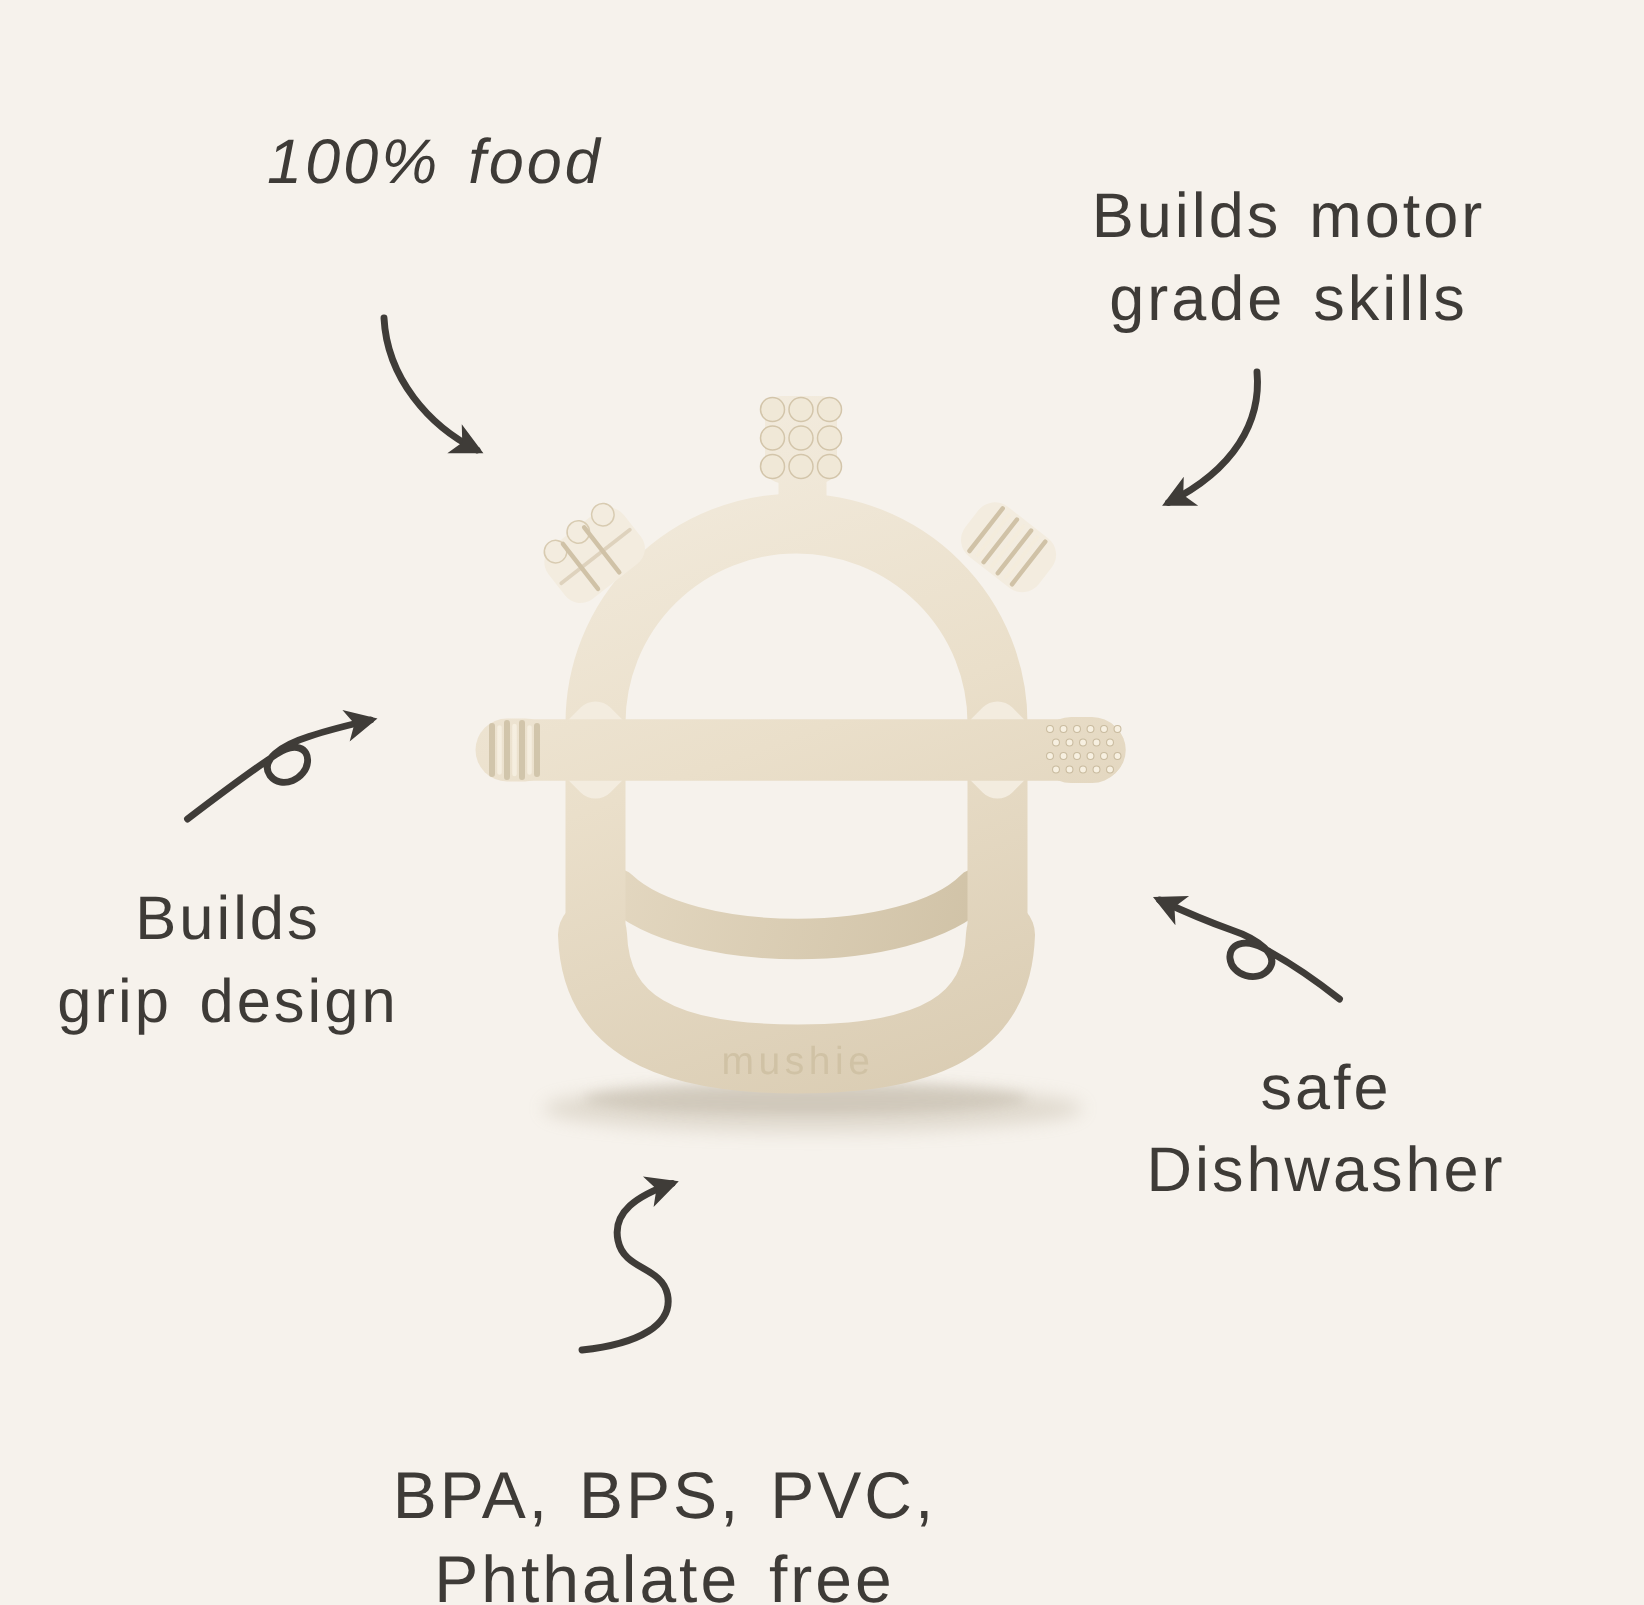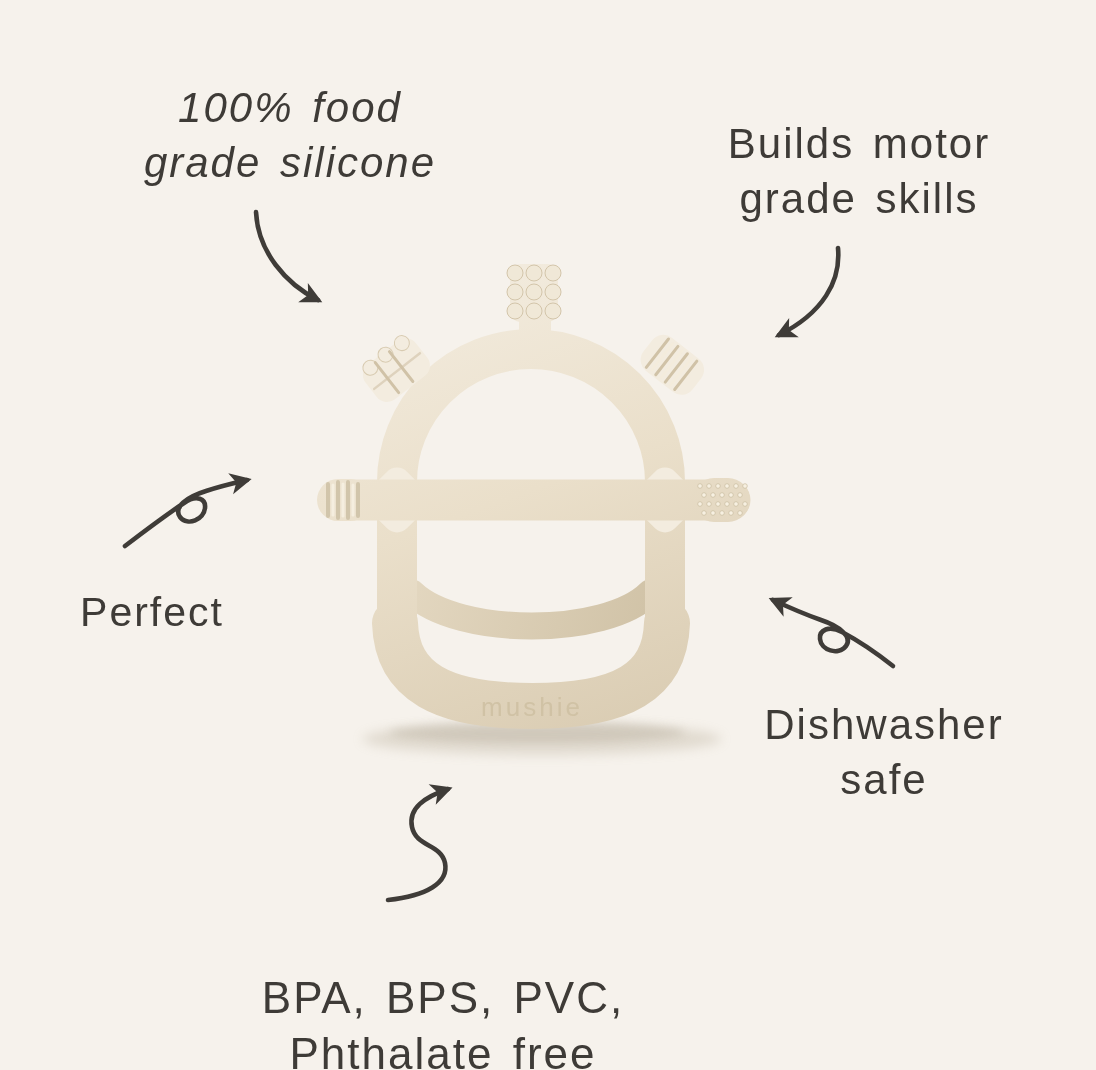--- a/index.html
+++ b/index.html
@@ -145,35 +145,35 @@
       <path d="M 256 212 C 258 252 286 284 318 300" marker-end="url(#ah)"></path>
       <path d="M 838 248 C 841 281 823 313 779 335" marker-end="url(#ah)"></path>
       <path d="M 125 546 C 146 530 166 515 184 503 C 197 494 206 499 205 508 C 204 519 188 527 180 517 C 173 507 187 497 206 491 C 221 486 234 483 247 480" marker-end="url(#ah)"></path>
       <path d="M 893 666 C 874 651 857 640 842 632 C 829 625 819 630 820 639 C 821 650 838 656 846 646 C 853 637 839 626 821 620 C 804 614 788 607 773 600" marker-end="url(#ah)"></path>
       <path d="M 388 900 C 426 896 449 883 445 863 C 441 844 416 847 412 827 C 408 808 425 797 448 789" marker-end="url(#ah)"></path>
     </g>
   </svg>
 
   <div class="callout" style="left:290px;top:80px;font-style:italic;">
     <span class="line">100% food</span>
-    <span class="line">grade silicone</span>
   </div>
 
   <div class="callout" style="left:859px;top:116px;">
     <span class="line">Builds motor</span>
     <span class="line">grade skills</span>
   </div>
 
   <div class="callout grip" style="left:152px;top:585px;">
-    <span class="line">Perfect</span>
+    <span class="line">Builds</span>
+    <span class="line">grip design</span>
   </div>
 
   <div class="callout" style="left:884px;top:697px;">
+    <span class="line">safe</span>
     <span class="line">Dishwasher</span>
-    <span class="line">safe</span>
   </div>
 
   <div class="callout bpa" style="left:443px;top:927px;margin-top:43px;">
     <span class="line">BPA, BPS, PVC,</span>
     <span class="line">Phthalate free</span>
   </div>
 
 </div>
 
 </body></html>

